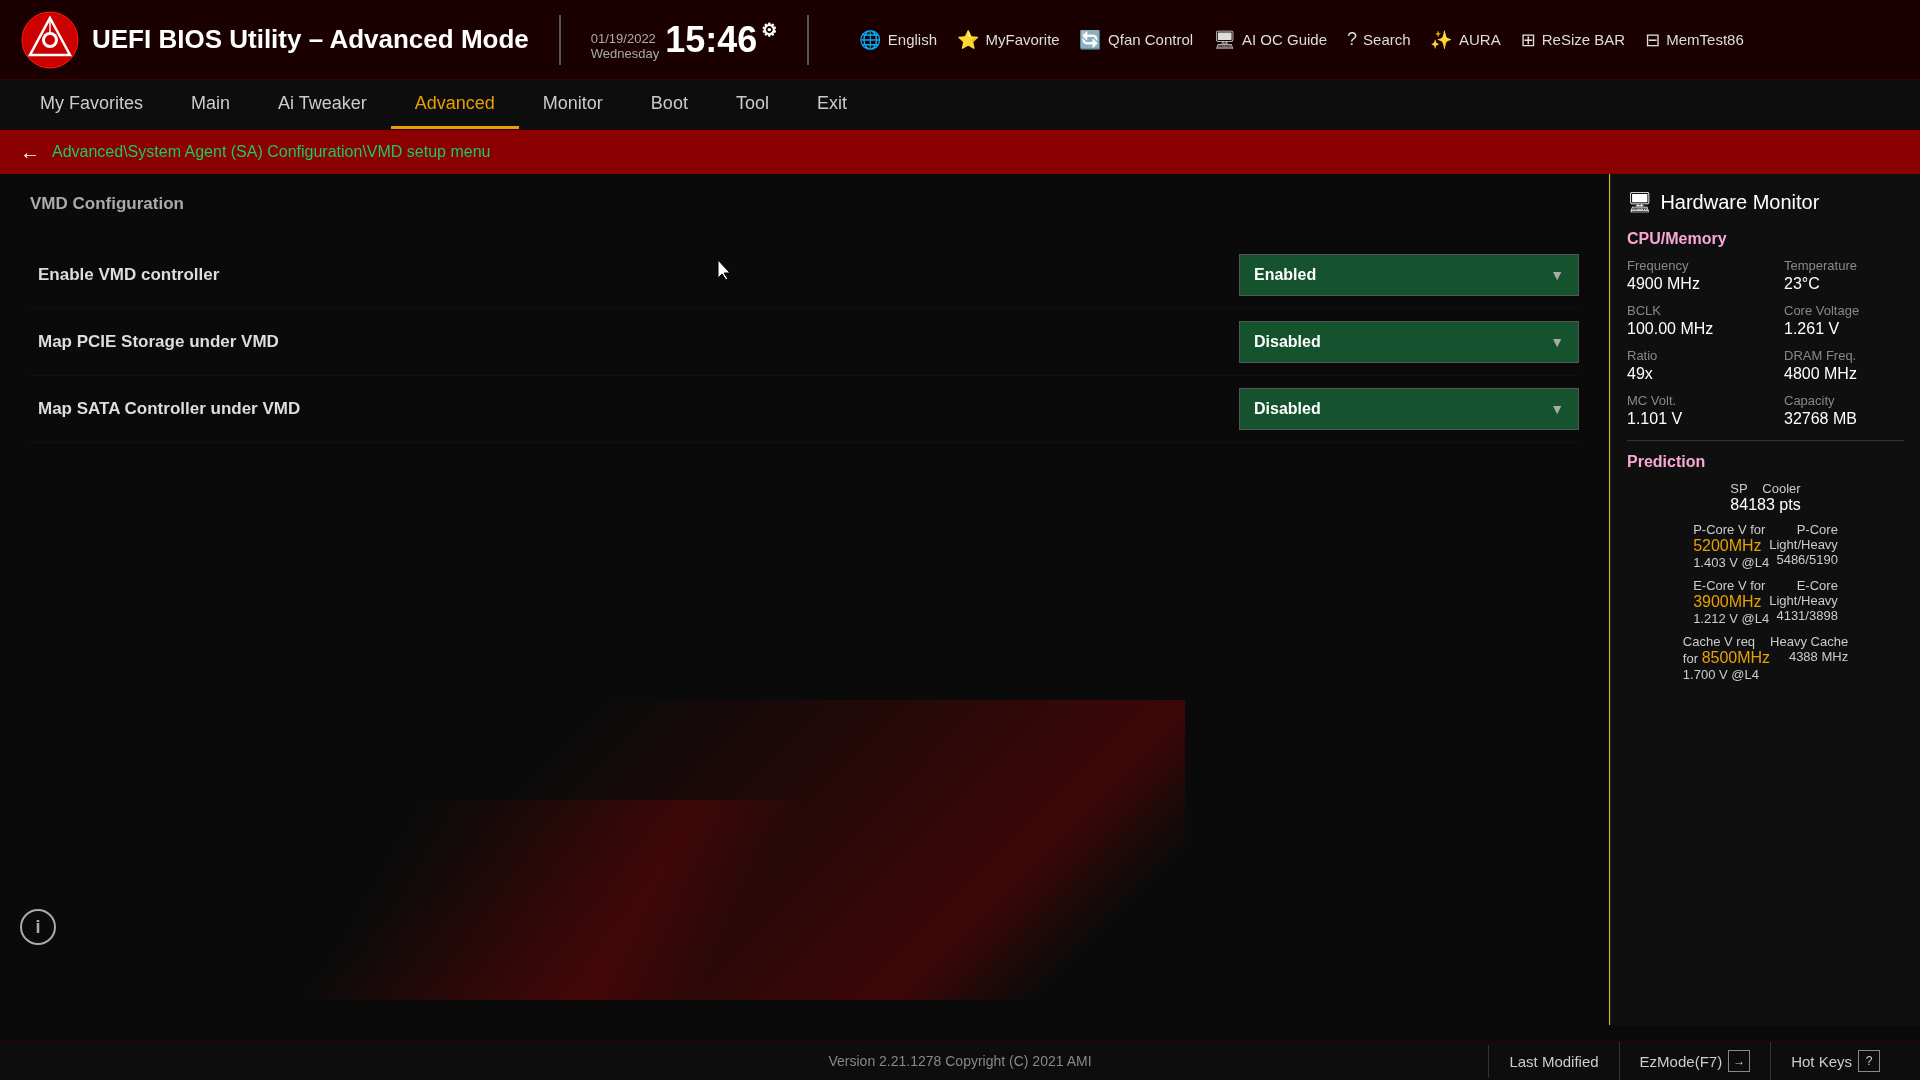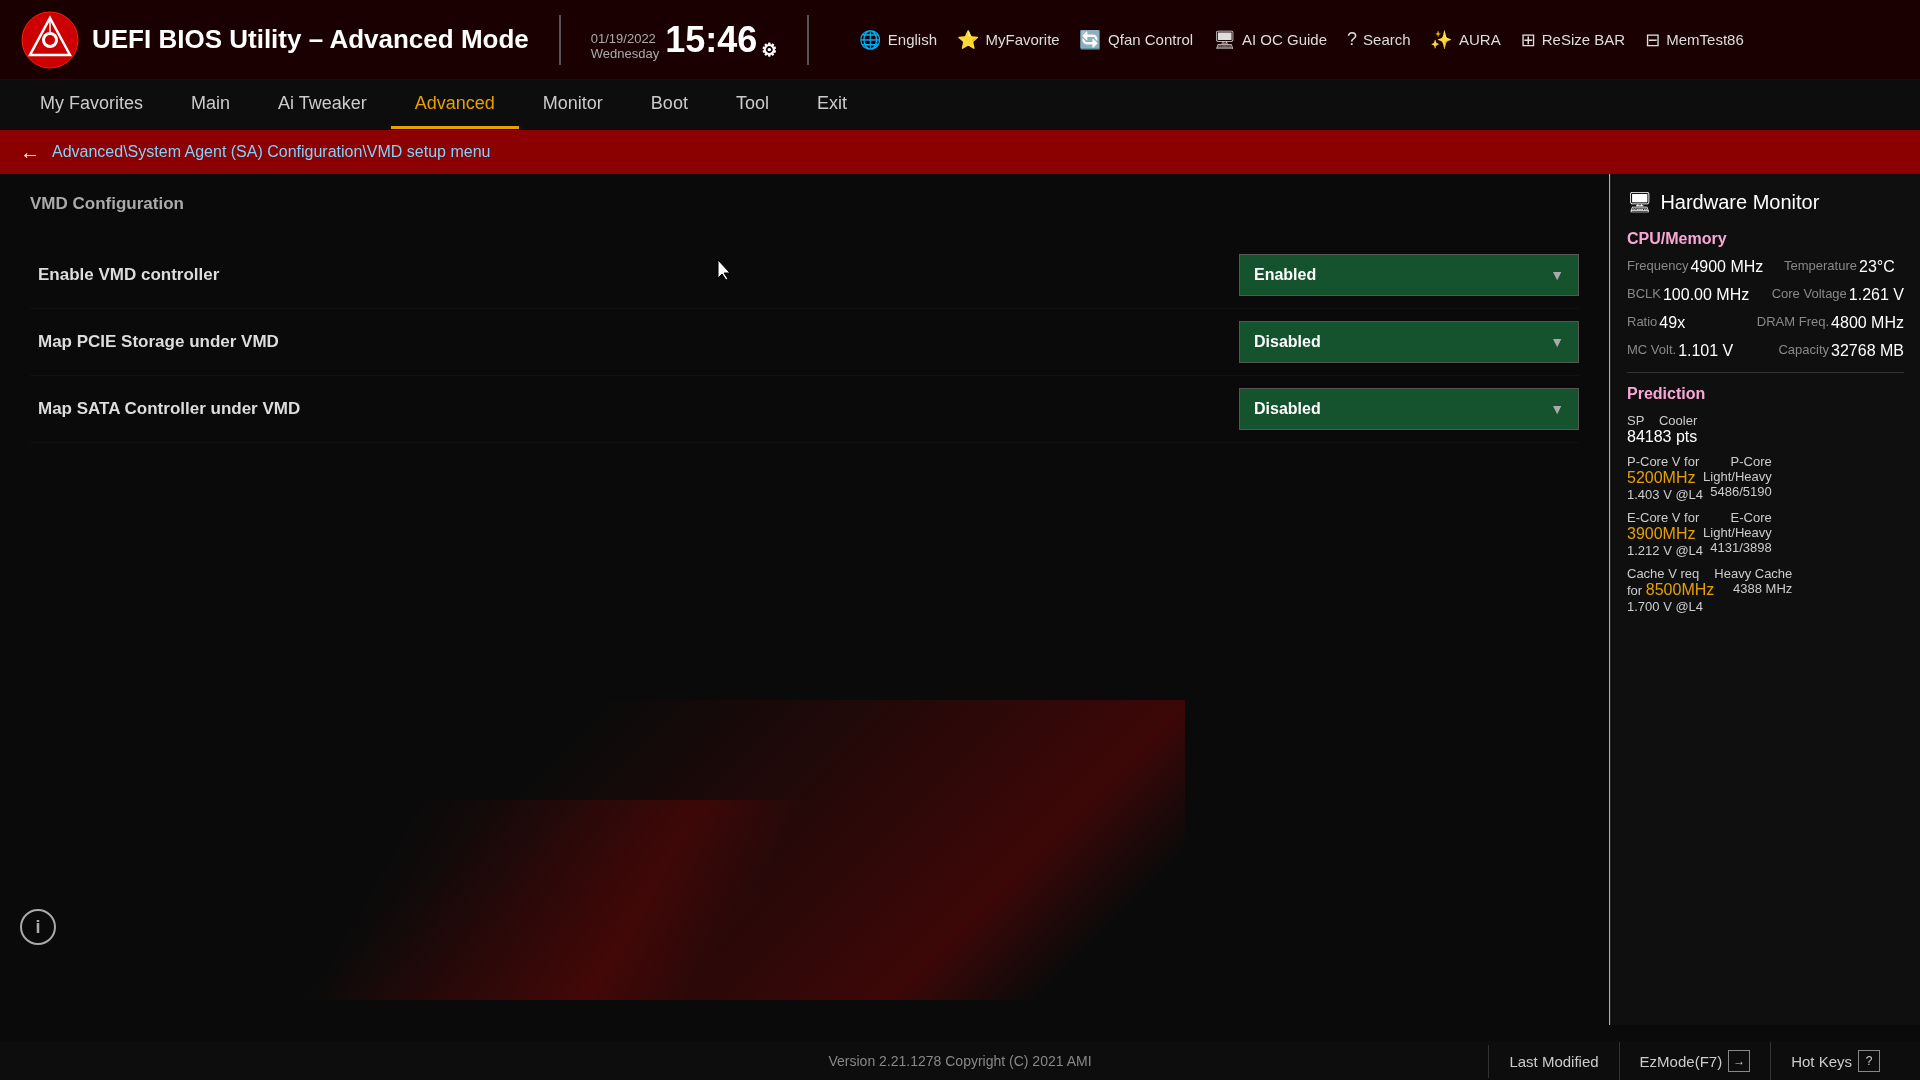--- a/index.html
+++ b/index.html
@@ -94,21 +94,21 @@
       font-size: 13px;
       color: #aaa;
       margin-top: 13px;
     }
 
     .time-display {
       font-size: 36px;
       font-weight: 700;
       color: #fff;
       display: flex;
-      align-items: flex-end;
+      align-items: flex-start;
       gap: 4px;
     }
 
     .settings-icon-small {
       font-size: 18px;
       color: #fff;
       cursor: pointer;
     }
 
     .header-tools {
@@ -174,21 +174,21 @@
     }
 
     .breadcrumb-back {
       font-size: 20px;
       cursor: pointer;
       color: #fff;
     }
 
     .breadcrumb-text {
       font-size: 16px;
-      color: #7dd3fc;
+      color: #22c55e;
     }
 
     
     .main-content {
       position: relative;
       z-index: 10;
       display: flex;
       height: calc(1080px - 80px - 50px - 44px - 55px);
     }
 
@@ -292,21 +292,21 @@
     }
 
     .monitor-row {
       display: flex;
       justify-content: space-between;
       margin-bottom: 10px;
     }
 
     .monitor-item {
       display: flex;
-      flex-direction: row;
+      flex-direction: column;
       gap: 2px;
       min-width: 120px;
     }
 
     .monitor-item-label {
       font-size: 13px;
       color: #888;
     }
 
     .monitor-item-value {
@@ -314,21 +314,21 @@
       color: #ffffff;
     }
 
     .monitor-item-value.yellow {
       color: #e8a000;
     }
 
     
     .prediction-row {
       display: flex;
-      justify-content: flex-start;
+      justify-content: center;
       margin-bottom: 8px;
     }
 
     .prediction-left {
       font-size: 13px;
       color: #ccc;
     }
 
     .prediction-right {
       font-size: 13px;

